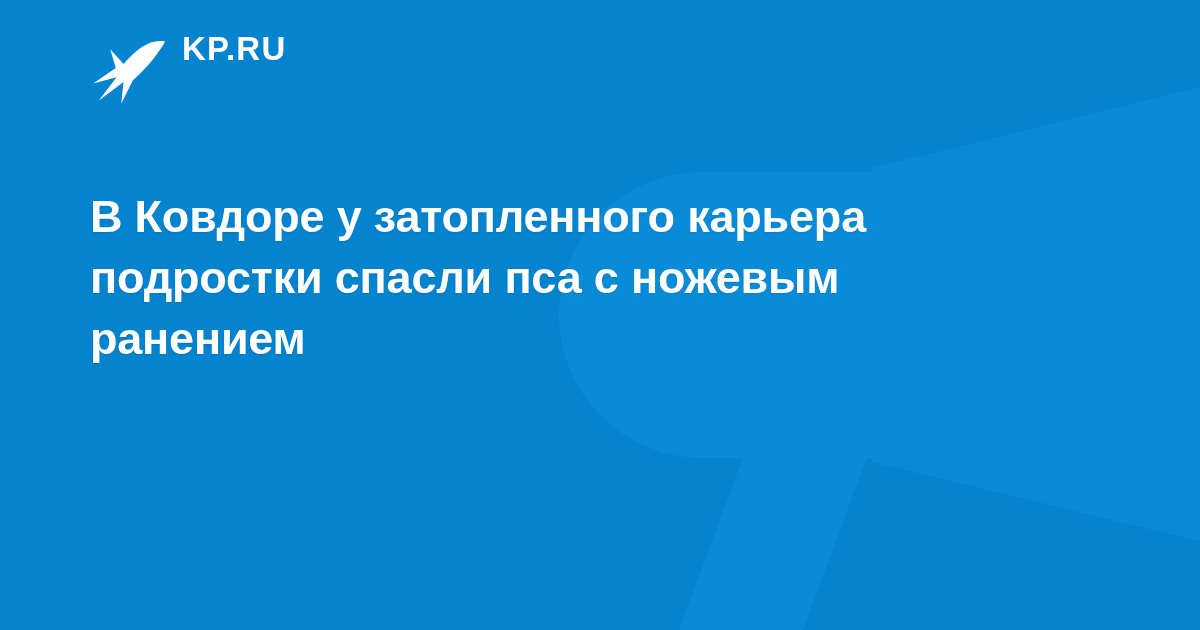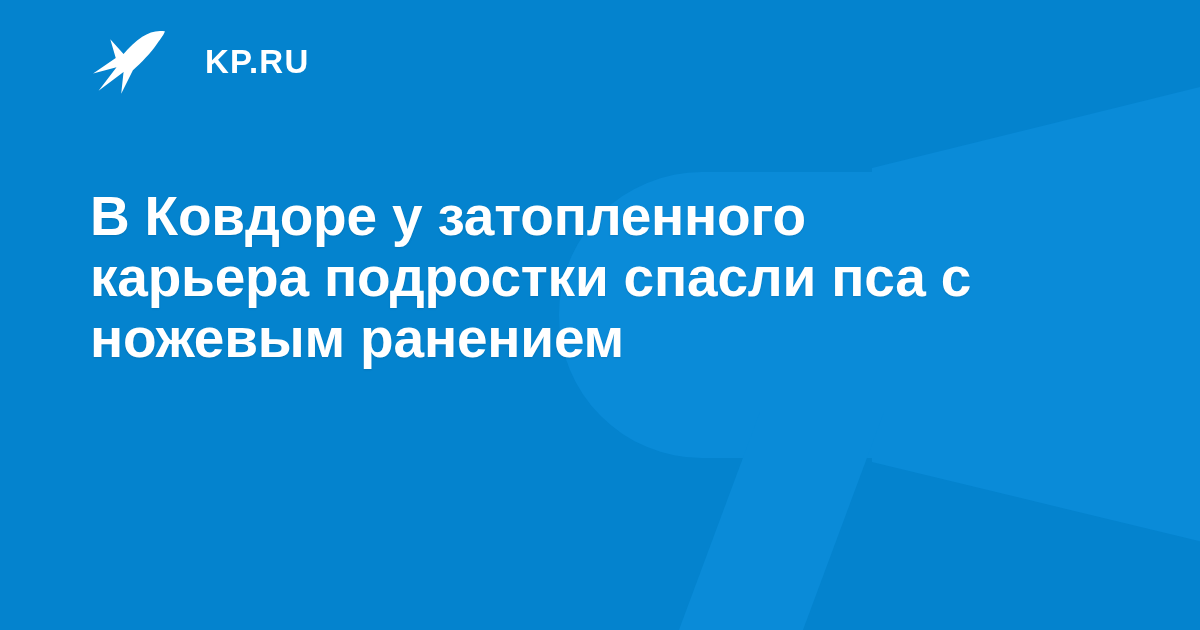--- a/index.html
+++ b/index.html
@@ -25,24 +25,23 @@
     inset: 0;
     width: 1200px;
     height: 630px;
     pointer-events: none;
   }
 
   
   .brand {
     position: absolute;
     left: 90px;
-    top: 22px;
+    top: 32px;
     display: flex;
-    align-items: center;
-    gap: 37px;
+    gap: 14px;
     height: 78px;
   }
 
   .brand-mark {
     width: 78px;
     height: 78px;
     display: block;
     flex: 0 0 auto;
   }
 
@@ -56,21 +55,21 @@
   }
 
   
   .headline {
     position: absolute;
     left: 90px;
     top: 186px;
     width: 900px;
     margin: 0;
     color: #ffffff;
-    font-size: 55px;
+    font-size: 45px;
     font-weight: 700;
     line-height: 61px;
     letter-spacing: -0.2px;
     text-shadow: 0 1px 2px rgba(0,0,0,0.10);
   }
 
   
   .rubric {
     position: absolute;
     left: 98px;

